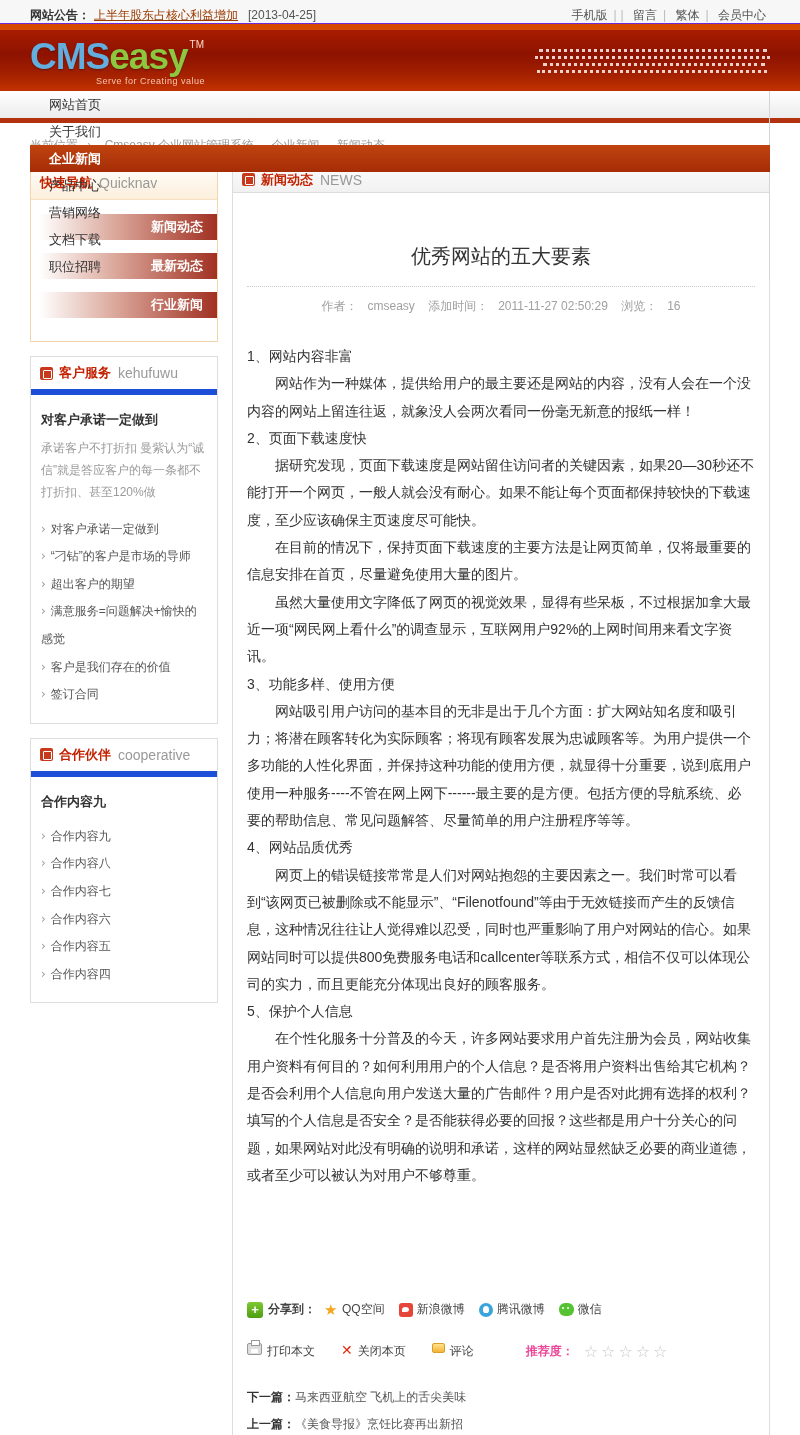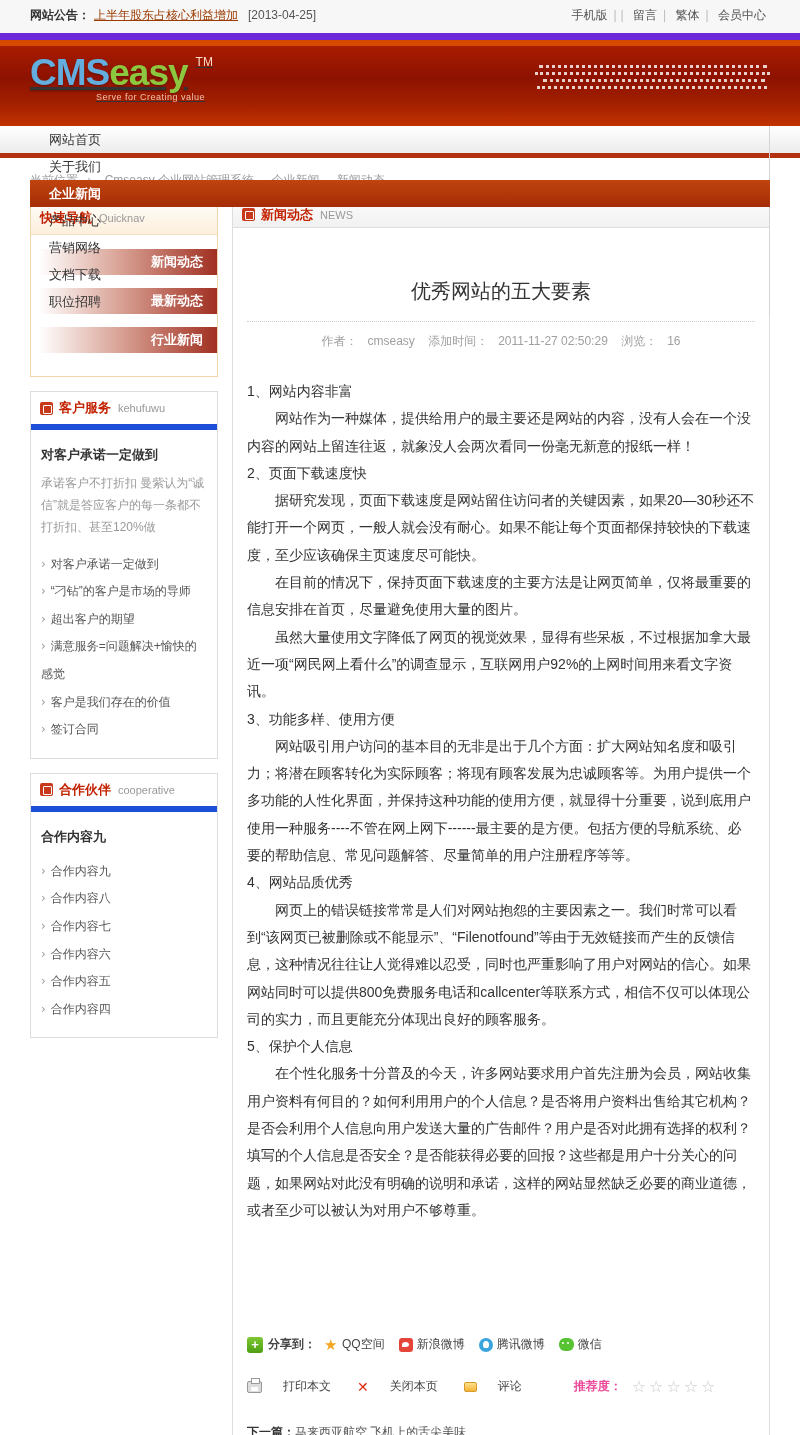--- a/index.html
+++ b/index.html
@@ -4,40 +4,40 @@
 <style>
   * { box-sizing: border-box; }
   html,body { margin:0; padding:0; }
   body {
     font-family: "Liberation Sans", "DejaVu Sans", sans-serif;
     background:#fff; color:#333; font-size:12px;
   }
   .wrap { width:740px; margin:0 auto; }
 
   
-  .topbar { background:#f7f7f7; border-bottom:7px solid #6d28d9; height:40px; }
+  .topbar { background:#f7f7f7; border-bottom:1px solid #6d28d9; height:24px; }
   .topbar .wrap { display:flex; justify-content:space-between; align-items:center; height:30px; }
   .notice-label { font-weight:bold; color:#333; }
   .notice-link { color:#9a3b00; text-decoration:underline; margin-left:4px; cursor:pointer; }
   .notice-date { color:#555; margin-left:10px; }
   .toplinks { color:#999; }
   .toplinks a { color:#555; text-decoration:none; margin:0 4px; cursor:pointer; }
   .toplinks .sep { color:#bbb; margin:0 2px; }
 
   
-  .header { height:86px; border-top:6px solid #d64a00;
-    background:linear-gradient(180deg,#a81c00 0%,#8d1200 40%,#a32000 72%,#c23200 100%);text-decoration:underline; }
+  .header { height:67px; border-top:6px solid #d64a00;
+    background:linear-gradient(180deg,#a81c00 0%,#8d1200 40%,#a32000 72%,#c23200 100%); }
   .header .wrap { display:flex; justify-content:space-between; align-items:center; height:61px; }
   .logo { line-height:1; padding-top:2px; }
   .logo-row { display:flex; align-items:flex-start; }
   .logo-cms { font-size:37px; font-weight:bold; color:#63aede; letter-spacing:-1px;
     text-shadow:0 1px 2px rgba(0,0,0,.35); }
   .logo-easy { font-size:37px; font-weight:bold; color:#8dc63f; letter-spacing:-1px;
     text-shadow:0 1px 2px rgba(0,0,0,.35); }
-  .logo-tm { font-size:12px; color:#ffd9c9; margin-left:8px; margin-top:2px; }
+  .logo-tm { font-size:10px; color:#ffd9c9; margin-left:2px; margin-top:2px; }
   .logo-tagline { font-size:9px; color:rgba(255,220,205,.85); margin:2px 0 0 66px; letter-spacing:.5px; }
   .dotmatrix { width:235px; }
   .dotmatrix i { display:block; height:0; border-top:3px dotted rgba(255,255,255,.8); margin:4px 0; }
   .dotmatrix i:nth-child(1){ width:228px; margin-left:4px; }
   .dotmatrix i:nth-child(2){ width:235px; }
   .dotmatrix i:nth-child(3){ width:222px; margin-left:8px; }
   .dotmatrix i:nth-child(4){ width:230px; margin-left:2px; }
 
   
   .nav { background:linear-gradient(#ffffff,#ececec); border-bottom:5px solid #b23210; }
@@ -56,21 +56,21 @@
   .cols { display:flex; align-items:flex-start; }
   .sidebar { width:188px; flex:none; }
   .main { flex:1; margin-left:14px; }
 
   
   .sbox { border:1px solid #ddd; margin-bottom:14px; background:#fff; }
   .sbox.quick { border-color:#f2d4ad; }
   .shead { display:flex; align-items:center; padding:7px 9px; border-bottom:6px solid #1d4ed8; }
   .sbox.quick .shead { background:linear-gradient(#fffdf9,#fcefdc); border-bottom:1px solid #f5e0c2; }
   .stitle { color:#c32200; font-weight:bold; font-size:13px; }
-  .ssub { color:#999; font-size:11px; margin-left:7px; }
+  .ssub { color:#999; font-size:14px; margin-left:7px; }
   .sq-icon { width:13px; height:13px; background:#c8391b; border-radius:2px; margin-right:6px;
     position:relative; flex:none; }
   .sq-icon::after { content:""; position:absolute; left:3px; top:3px; width:7px; height:7px;
     border:1px solid #fff; border-radius:1px; }
   .quick-body { padding:14px 0 10px 8px; }
   .quick-btn { display:block; height:26px; line-height:26px; margin-bottom:13px; cursor:pointer;
     background:linear-gradient(90deg,#ffffff 0%,#d9a396 45%,#a03022 100%);
     color:#fff; font-weight:bold; font-size:13px; text-align:right; padding-right:14px; }
   .sbody { padding:12px 10px 14px; }
   .sheading { font-weight:bold; font-size:13px; color:#333; margin:4px 0 8px; }
@@ -104,21 +104,21 @@
   .ic-sina::after { content:""; position:absolute; left:3px; top:4px; width:7px; height:5px;
     background:#fff; border-radius:50% 50% 50% 0; }
   .ic-tqq { width:14px; height:14px; background:#3aa4dc; border-radius:50%; position:relative; }
   .ic-tqq::after { content:""; position:absolute; left:4px; top:3px; width:6px; height:7px;
     background:#fff; border-radius:50% 50% 40% 40%; }
   .ic-wechat { width:15px; height:13px; background:#57c232; border-radius:6px; position:relative; }
   .ic-wechat::after { content:""; position:absolute; left:3px; top:4px; width:2px; height:2px;
     background:#fff; border-radius:50%; box-shadow:5px 0 0 #fff; }
 
   .action-row { margin-top:24px; display:flex; align-items:center; color:#444; }
-  .action-item { display:flex; align-items:center; margin-right:26px; cursor:pointer;gap:16px; }
+  .action-item { display:flex; margin-right:26px; cursor:pointer; }
   .action-item .txt { margin-left:5px; }
   .ic-printer { width:15px; height:12px; background:#ddd; border:1px solid #999; border-radius:2px; position:relative; }
   .ic-printer::before { content:""; position:absolute; left:3px; top:-4px; width:7px; height:4px;
     background:#fff; border:1px solid #999; }
   .ic-printer::after { content:""; position:absolute; left:3px; bottom:1px; width:7px; height:4px; background:#fff; }
   .ic-close { color:#e02b10; font-weight:bold; font-size:14px; line-height:14px; }
   .ic-comment { width:13px; height:10px; background:linear-gradient(#ffe28a,#f5b53a);
     border:1px solid #d89c28; border-radius:2px; position:relative; }
   .ic-comment::after { content:""; position:absolute; left:2px; bottom:-4px;
     border:3px solid transparent; border-top-color:#f5b53a; border-left-width:2px; border-right-width:2px; }

